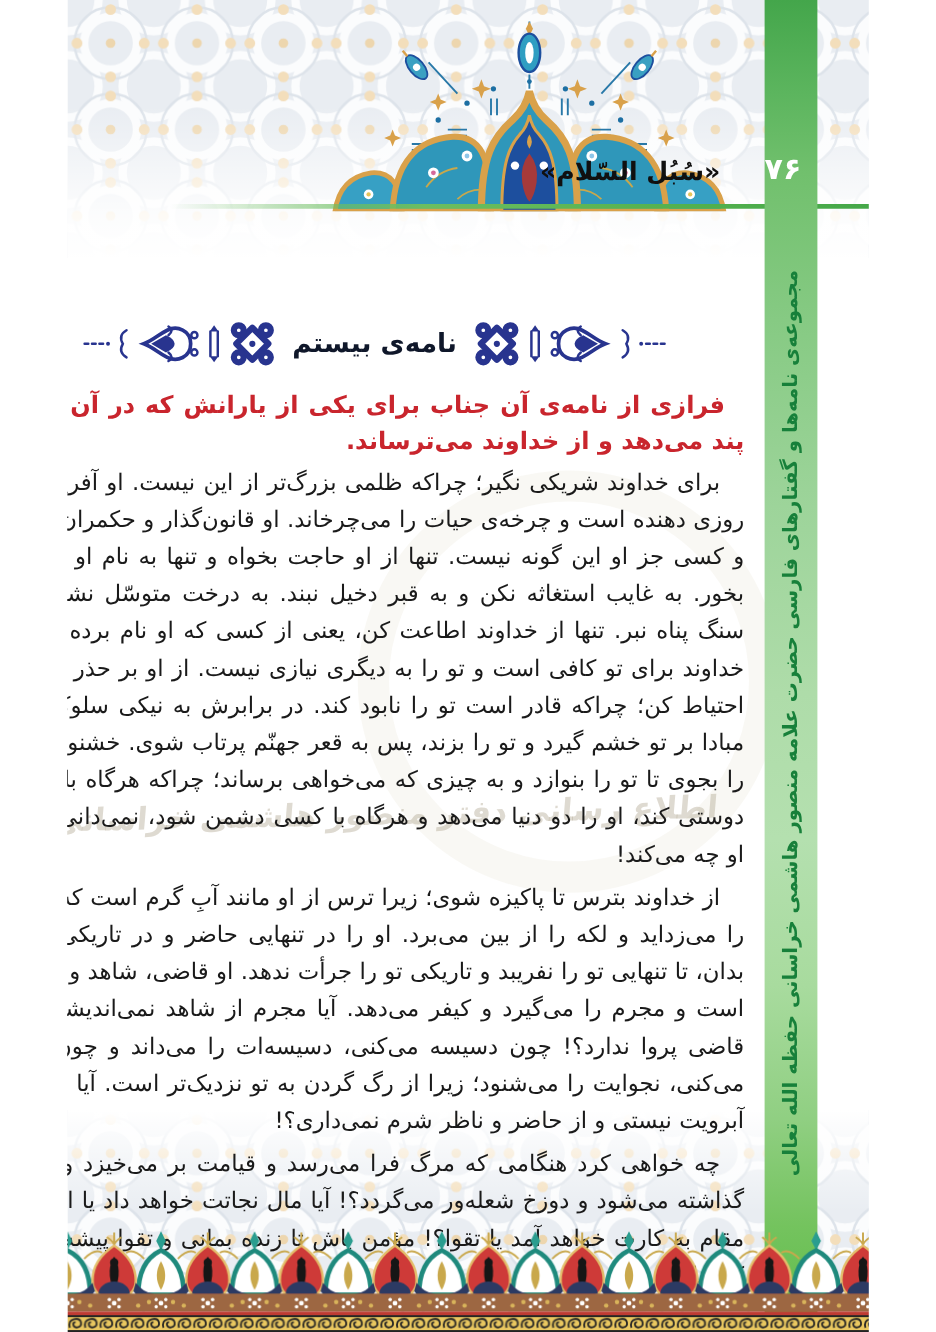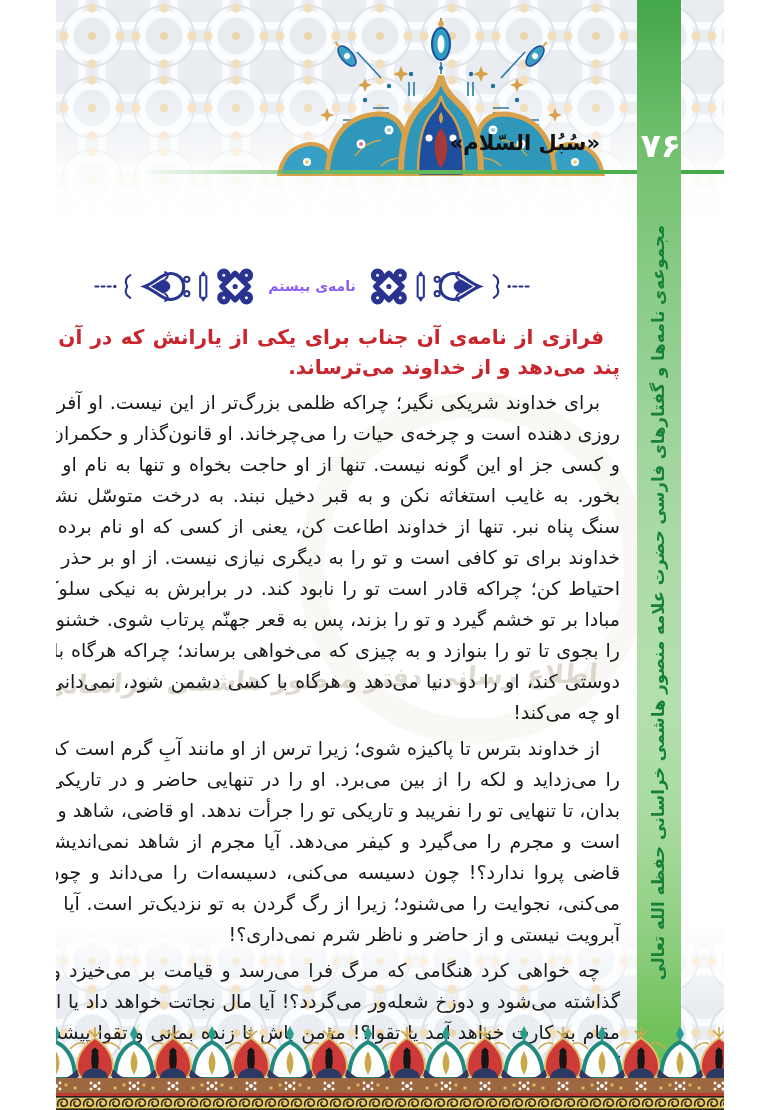--- a/index.html
+++ b/index.html
@@ -13,36 +13,36 @@
   .crown{position:absolute;top:16px;left:205px;z-index:1;}
   
   .book-title{position:absolute;top:131px;right:124px;z-index:2;font-size:21px;font-weight:bold;
               color:#101010;letter-spacing:.5px;white-space:nowrap;}
   .divider{position:absolute;top:170px;left:85px;width:608px;height:4px;z-index:1;border-radius:2px;
            background:linear-gradient(90deg,rgba(108,190,96,0) 0%,#6cbe60 35%,#53b14e 70%,#43a648 100%);}
   
   .sidebar{position:absolute;top:0;right:43px;width:44px;height:1110px;z-index:2;
            background:linear-gradient(180deg,#44a64b 0%,#5cb55e 7%,#71c06d 13%,#86ca83 24%,
                       #9dd49a 38%,#aedca9 52%,#b4e0af 63%,#a8db9e 74%,#90cf82 84%,#74c35e 92%,#5ebc49 100%);}
-  .page-number{position:absolute;top:126px;left:0;width:100%;text-align:right;
-               font-size:33px;font-weight:bold;color:#fff;}
+  .page-number{position:absolute;top:126px;left:0;width:100%;text-align:left;
+               font-size:25px;font-weight:bold;color:#fff;}
   .sidebar-caption{position:absolute;top:570px;left:50%;width:690px;height:26px;line-height:26px;
                    transform:translate(-50%,-50%) rotate(-90deg);white-space:nowrap;text-align:center;
                    direction:rtl;font-size:16.5px;font-weight:bold;color:#17803a;}
   
   .wm-ring{position:absolute;top:392px;left:242px;width:300px;height:300px;border-radius:50%;
            border:26px solid rgba(196,182,152,.10);z-index:1;}
   .wm-office{position:absolute;top:663px;left:92px;width:450px;z-index:1;font-size:26px;font-weight:bold;
              color:rgba(168,158,134,.38);transform:rotate(-1.2deg) skewX(-6deg);white-space:nowrap;}
   .wm-site{position:absolute;top:757px;left:88px;width:490px;z-index:1;direction:ltr;text-align:center;
            font-size:33px;font-weight:bold;letter-spacing:1px;color:rgba(181,174,160,.42);white-space:nowrap;}
   
   .content{position:absolute;top:262px;right:104px;width:616px;z-index:3;color:#1a1a1a;}
   .heading-row{display:flex;align-items:center;justify-content:center;gap:8px;height:48px;}
-  .letter-heading{color:#8b5cf6;font-size:14px;font-weight:bold;white-space:nowrap;padding:0 2px;}
+  .letter-heading{color:#0f172a;font-size:22px;font-weight:bold;white-space:nowrap;padding:0 2px;}
   .orn{flex:0 0 auto;}
   .summary{margin:12px 0 0;color:#c9252d;font-weight:bold;font-size:20px;line-height:30px;
            text-align:justify;text-indent:16px;}
   .body-par{margin:5px 0 0;font-size:19px;line-height:31px;text-align:justify;text-indent:20px;}
   
   .bottom-pattern{position:absolute;bottom:0;left:0;z-index:0;}
   .bottom-fade{position:absolute;top:925px;left:0;width:780px;height:85px;z-index:0;
                background:linear-gradient(180deg,#fff 0%,rgba(255,255,255,0) 100%);}
   .bottom-border{position:absolute;bottom:0;left:0;z-index:4;}
   .flip{transform:scaleX(-1);}

